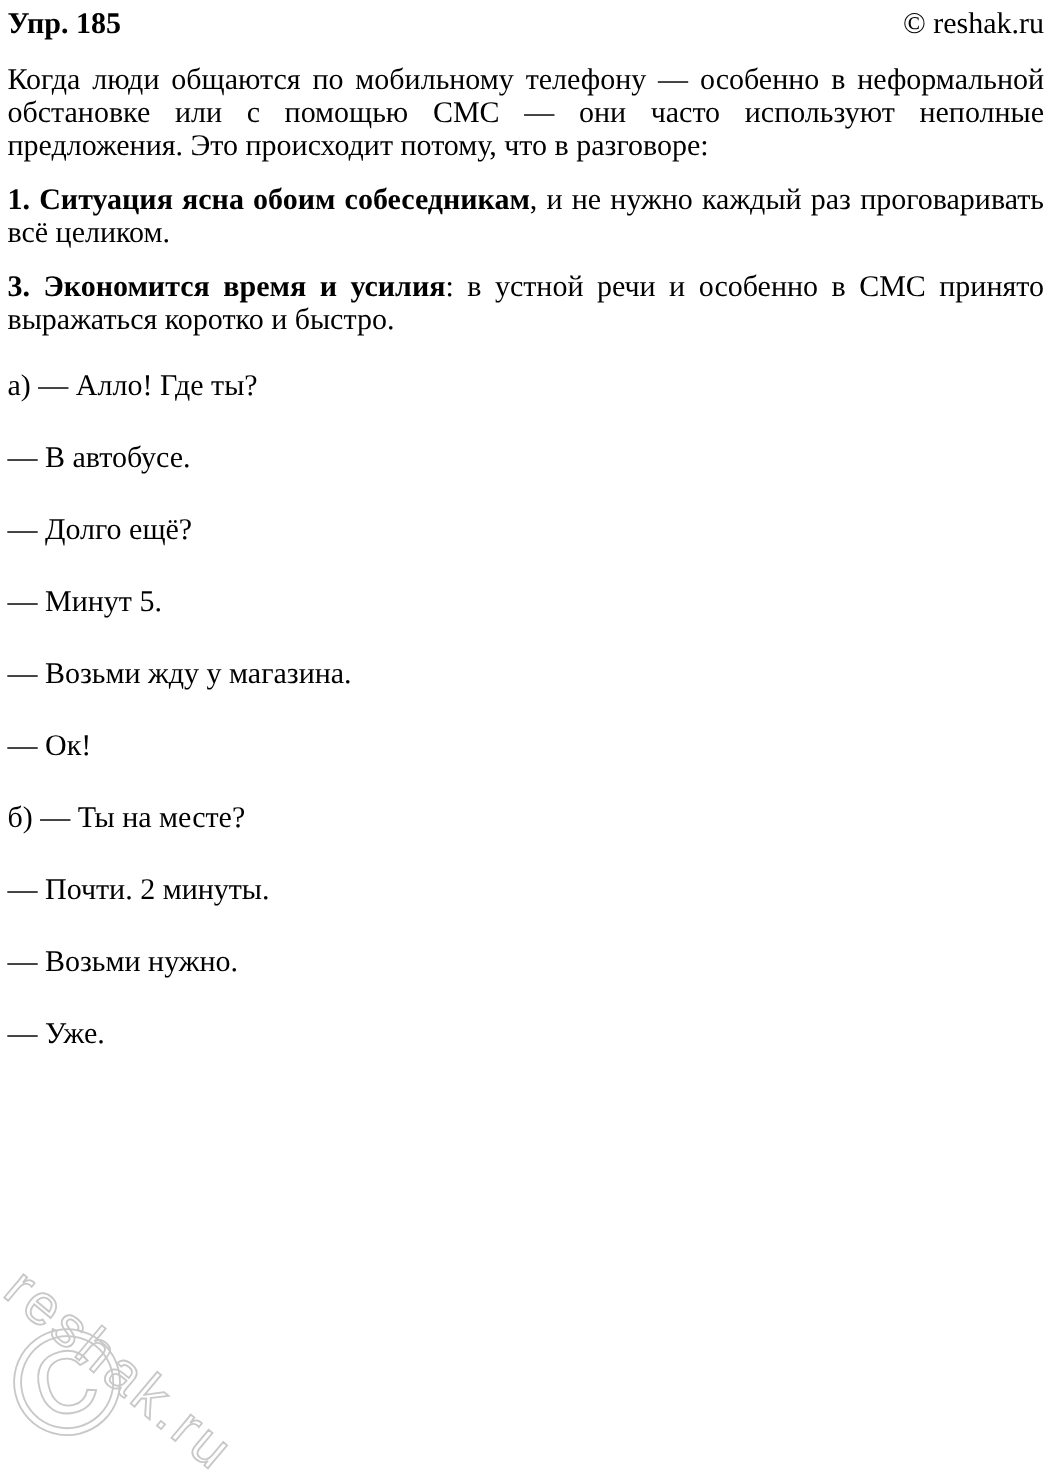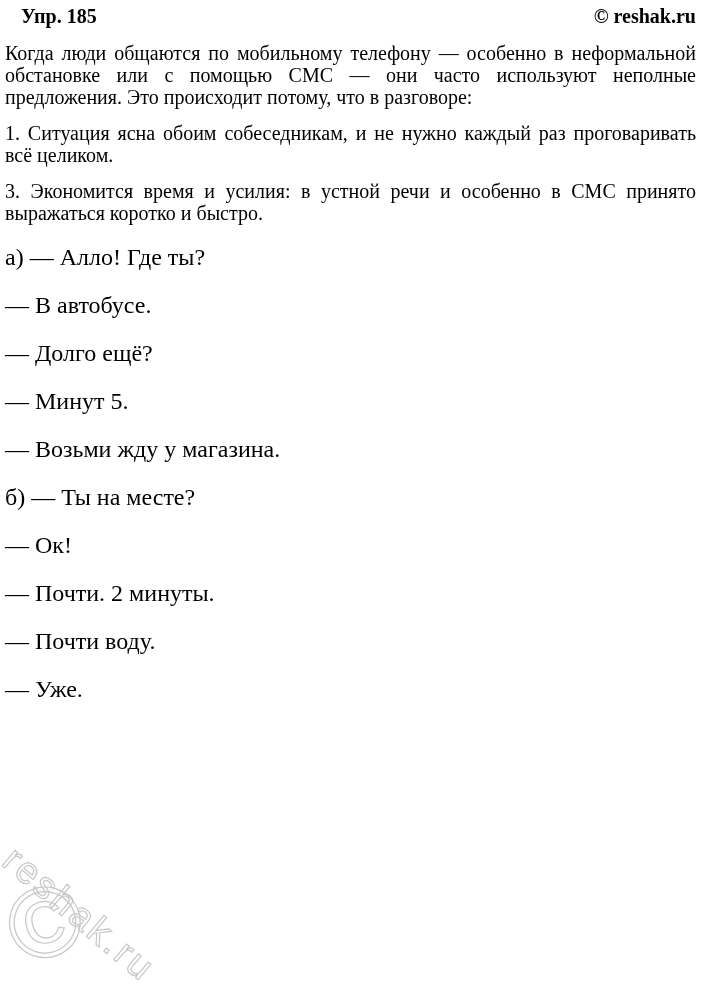--- a/index.html
+++ b/index.html
@@ -17,37 +17,36 @@
     z-index: 1;
     padding: 4px 5px 0 5px;
   }
   .header {
     display: flex;
     justify-content: space-between;
     align-items: baseline;
     font-size: 20px;
     line-height: 24px;
     margin-bottom: 14px;
-    margin-left: 16px;
   }
   .exercise { font-weight: bold; }
-  .credit { font-weight: bold; }
+  .credit { font-weight: normal; }
   p.block {
     font-size: 20px;
     line-height: 22px;
     text-align: justify;
     margin: 0 0 14px 0;
   }
   p.dline {
-    font-size: 24px;
+    font-size: 20px;
     line-height: 39px;
     margin: 0 0 9px 0;
     text-align: left;
   }
-  b { font-weight: normal; }
+  b { font-weight: bold; }
 
   
   .watermark {
     position: absolute;
     left: 0; top: 0;
     width: 100%; height: 100%;
     z-index: 0;
     pointer-events: none;
   }
   .wm-text {
@@ -99,20 +98,20 @@
   <p class="block"><b>1. Ситуация ясна обоим собеседникам</b><span>, и не нужно каждый раз проговаривать всё целиком.</span></p>
 
 
   <p class="block"><b>3. Экономится время и усилия</b><span>: в устной речи и особенно в СМС принято выражаться коротко и быстро.</span></p>
 
   <p class="dline">а) — Алло! Где ты?</p>
   <p class="dline">— В автобусе.</p>
   <p class="dline">— Долго ещё?</p>
   <p class="dline">— Минут 5.</p>
   <p class="dline">— Возьми жду у магазина.</p>
+  <p class="dline">— Ок!</p>
+
   <p class="dline">б) — Ты на месте?</p>
-
-  <p class="dline">— Ок!</p>
   <p class="dline">— Почти. 2 минуты.</p>
-  <p class="dline">— Почти воду.</p>
+  <p class="dline">— Возьми нужно.</p>
   <p class="dline">— Уже.</p>
 
 </div>
 
 </body></html>

